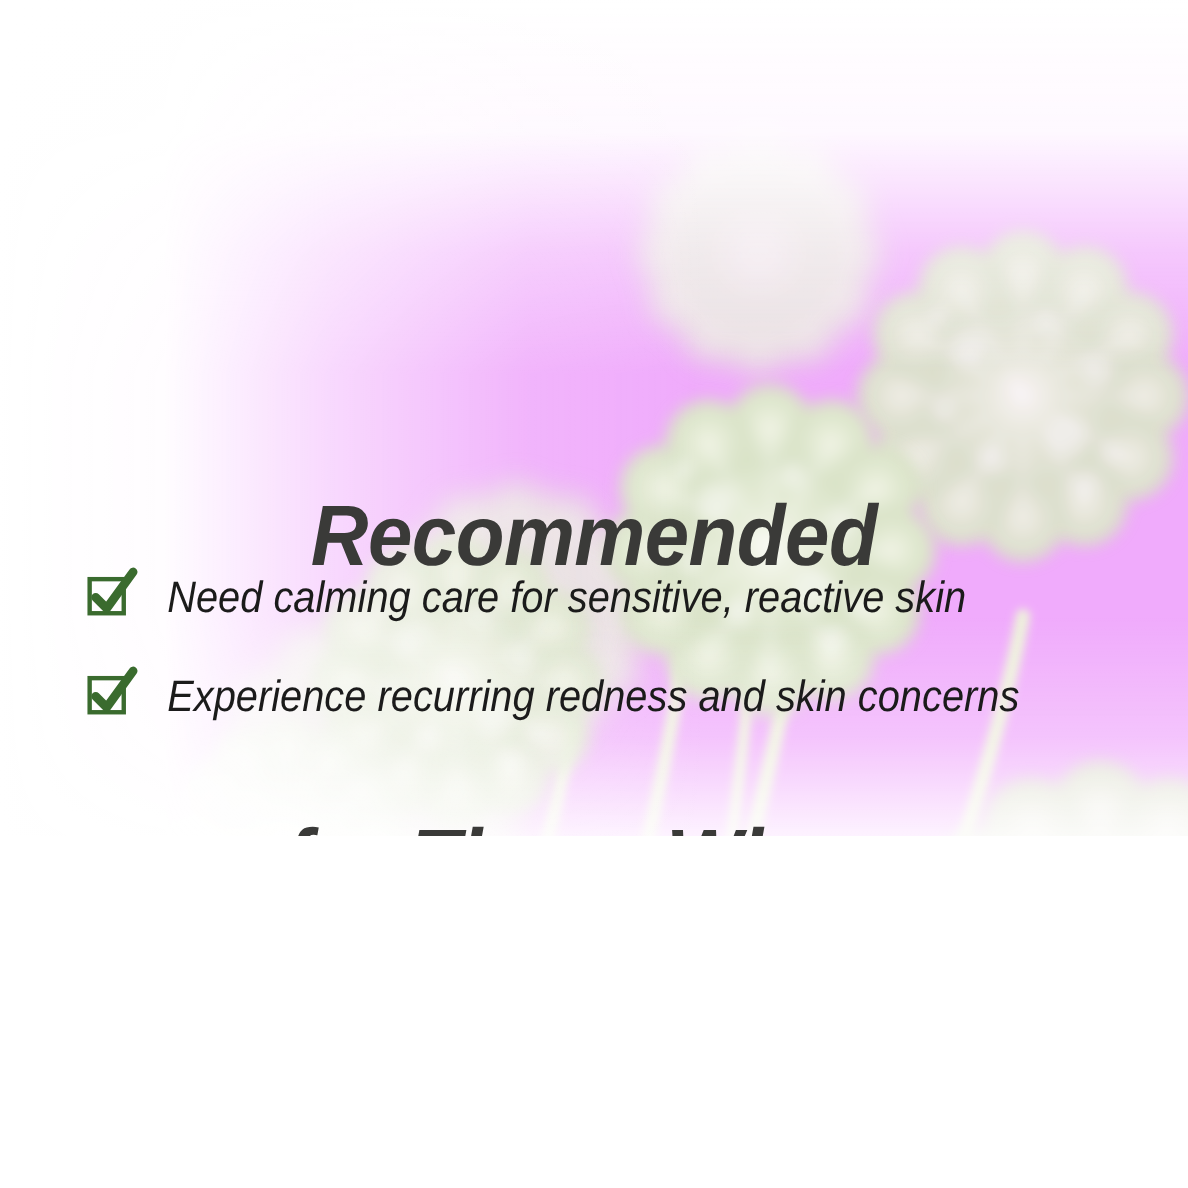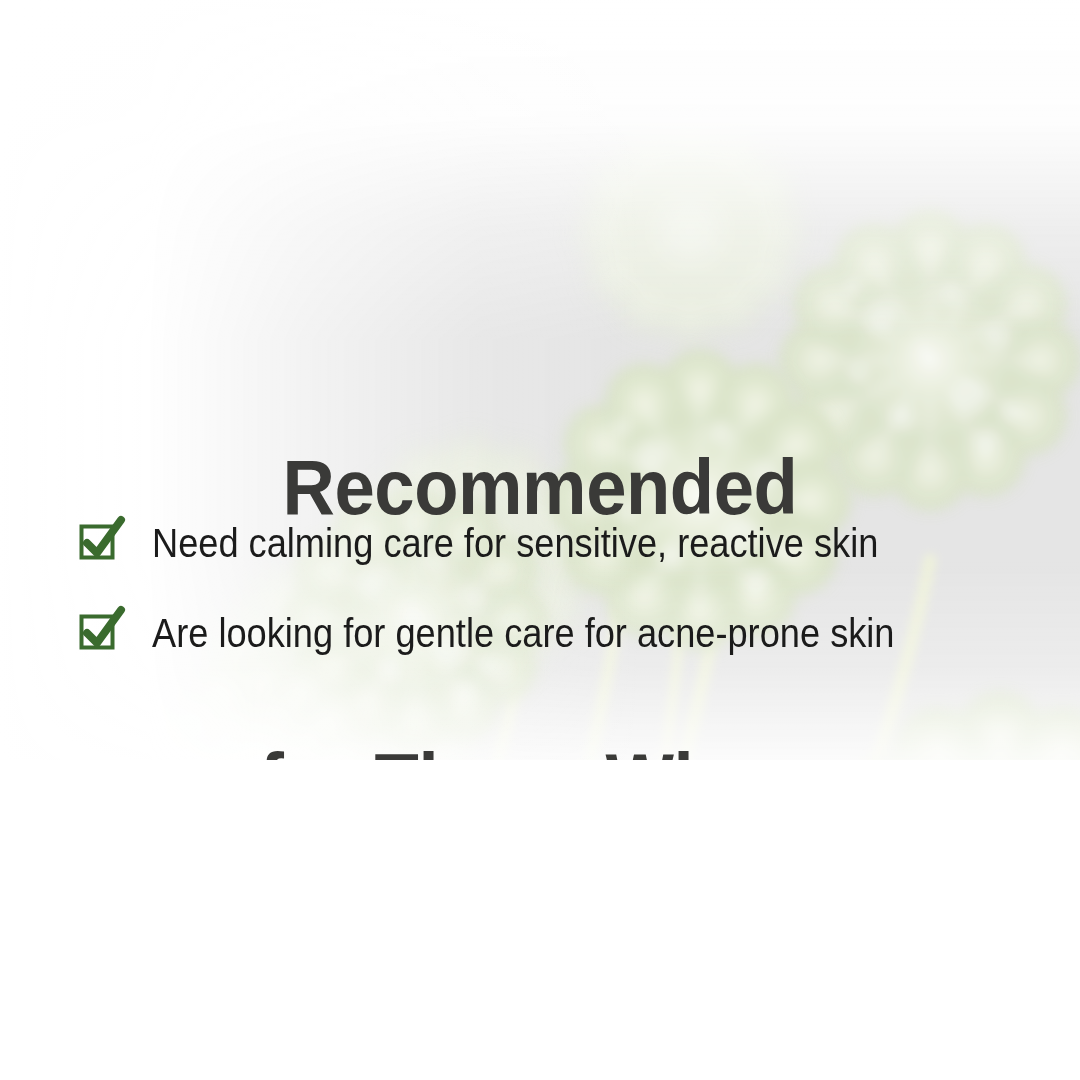--- a/index.html
+++ b/index.html
@@ -9,21 +9,22 @@
   }
   body {
     font-family: "Liberation Sans", sans-serif;
   }
 
   #canvas {
     position: relative;
     width: 1080px;
     height: 760px;
     overflow: hidden;
-    background: #e5e5e5;
+    background: #f0abfc;
+    font-style: italic;
   }
 
   
   #bg-art {
     position: absolute;
     inset: 0;
     width: 1080px;
     height: 1080px;
     pointer-events: none;
   }
@@ -263,27 +264,27 @@
       <div class="check-row">
         <span class="check-icon">
           <svg viewBox="0 0 46 46" xmlns="http://www.w3.org/2000/svg" aria-hidden="true">
             <rect x="3.5" y="8.5" width="31" height="31" fill="none" stroke="#3a6b2e" stroke-width="4"></rect>
             <path d="M9 25 L19 35 L43 2" fill="none" stroke="#3a6b2e" stroke-width="8" stroke-linecap="round" stroke-linejoin="round"></path>
           </svg>
         </span>
         <span class="check-label">Need calming care for sensitive, reactive skin</span>
       </div>
 
-
-
       <div class="check-row">
         <span class="check-icon">
           <svg viewBox="0 0 46 46" xmlns="http://www.w3.org/2000/svg" aria-hidden="true">
             <rect x="3.5" y="8.5" width="31" height="31" fill="none" stroke="#3a6b2e" stroke-width="4"></rect>
             <path d="M9 25 L19 35 L43 2" fill="none" stroke="#3a6b2e" stroke-width="8" stroke-linecap="round" stroke-linejoin="round"></path>
           </svg>
         </span>
-        <span class="check-label">Are looking for gentle care for acne-prone skin</span>
+        <span class="check-label">Experience recurring redness and skin concerns</span>
       </div>
+
+
 
     </div>
   </div>
 </div>
 
 </body></html>

